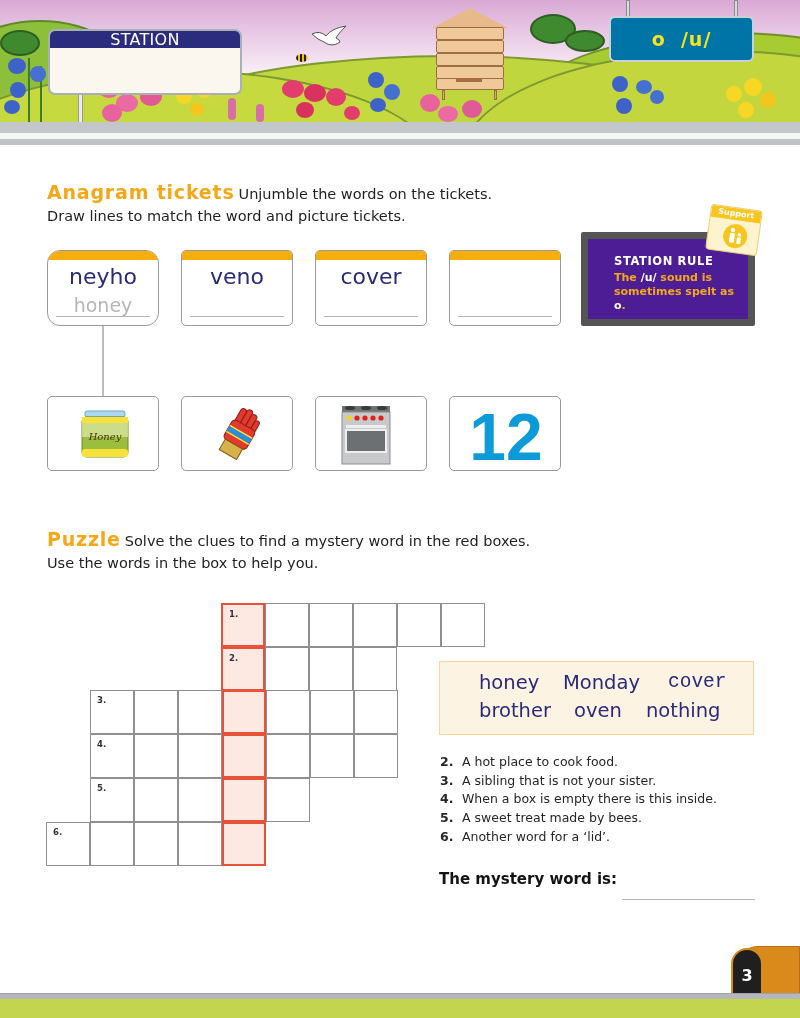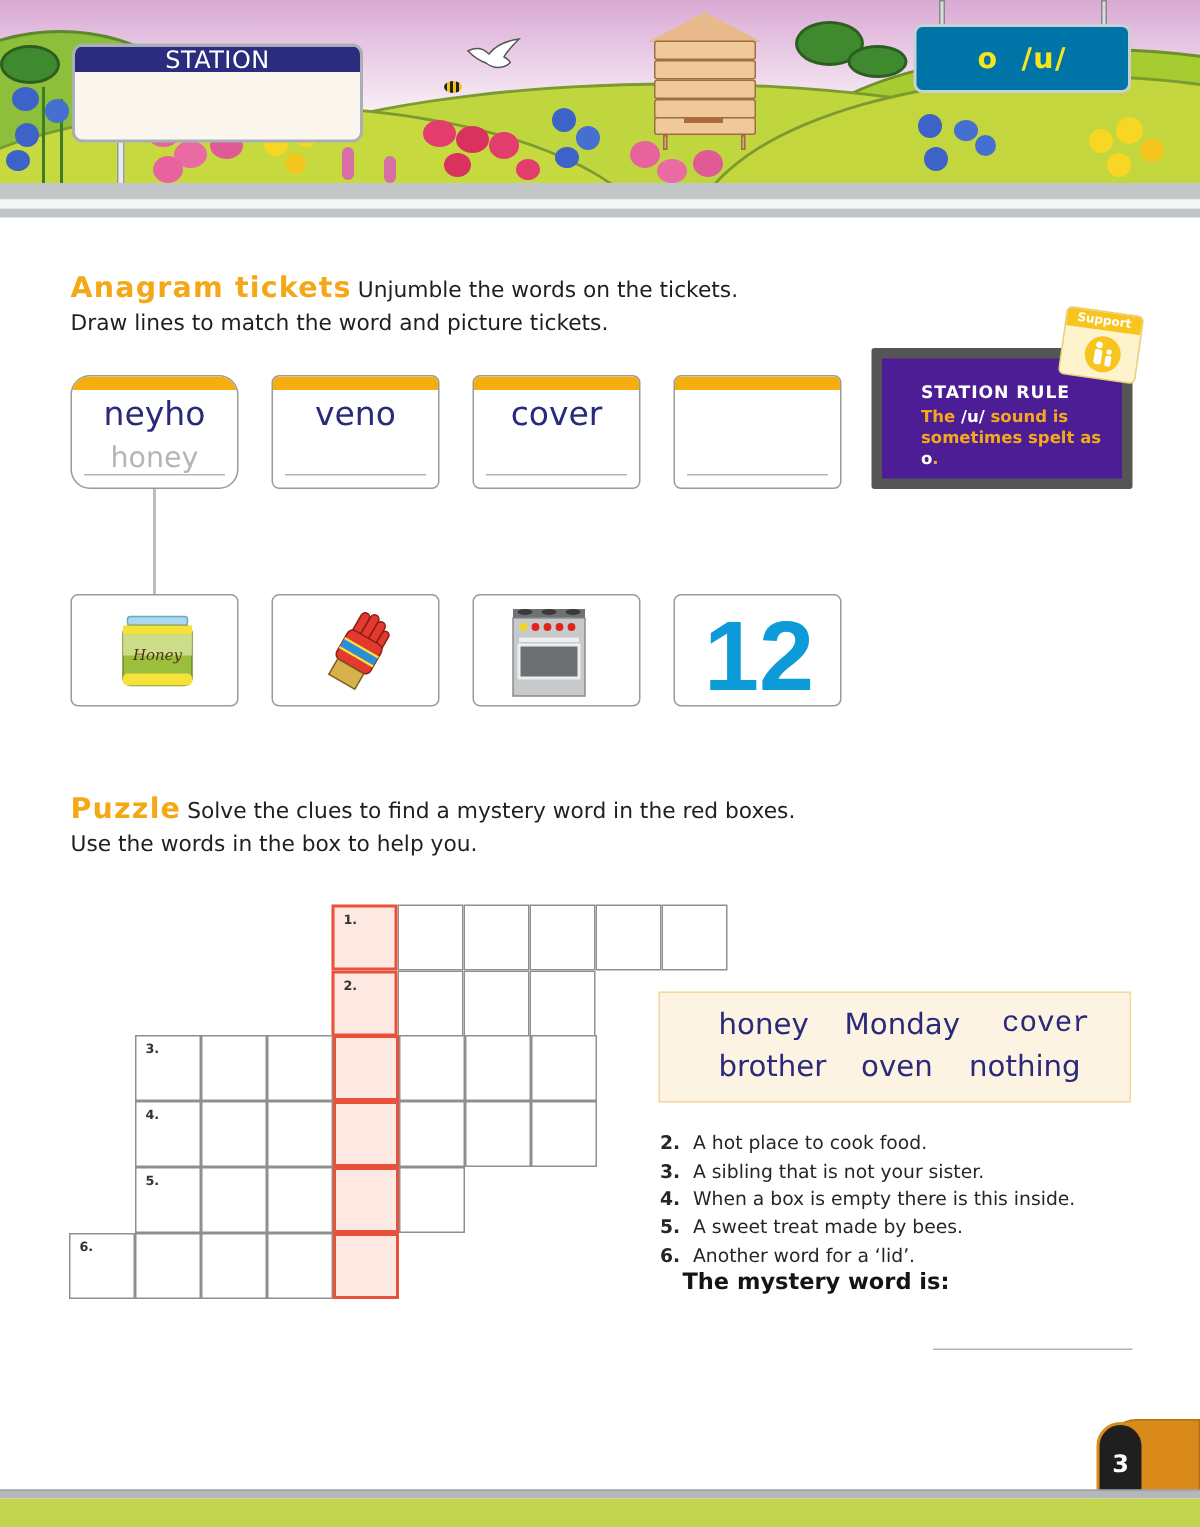--- a/index.html
+++ b/index.html
@@ -85,21 +85,21 @@
 
   .word-box { position: absolute; left: 439px; top: 661px; width: 315px; height: 74px;
     background: #fdf3e3; border: 1.5px solid #f6d69a; }
   .word-row { position: absolute; left: 0; width: 100%; font-size: 19.5px; color: #2a2a7a; }
   .word-row span { position: absolute; top: 0; }
 
   .clues { position: absolute; left: 440px; top: 753px; width: 320px; list-style: none; }
   .clues li { font-size: 12.5px; line-height: 18.7px; color: #262626; white-space: nowrap; }
   .clues .cn { display: inline-block; width: 22px; font-weight: bold; }
 
-  .mystery-label { position: absolute; left: 439px; top: 845px; font-size: 15px; font-weight: bold; color: #141414; margin-left: 16px; }
+  .mystery-label { position: absolute; left: 439px; top: 870px; font-size: 15px; font-weight: bold; color: #141414; }
   .mystery-line { position: absolute; left: 622px; top: 899px; width: 133px; height: 1px; background: #b5b5b5; }
 
   
   .tunnel-block { position: absolute; left: 736px; top: 946px; width: 64px; height: 50px; background: #d98a1b; border-top-left-radius: 22px; border: 1px solid #b86f10; }
   .tunnel-arch { position: absolute; left: 731px; top: 948px; width: 32px; height: 50px; background: #1f1f1f; border: 2px solid #d98a1b;
     border-top-left-radius: 16px; border-top-right-radius: 16px; color: #fff; font-weight: bold; font-size: 16px; text-align: center; padding-top: 16px; }
   .footer-rail { position: absolute; left: 0; top: 993px; width: 800px; height: 6px; background: #b4b8ba; border-top: 1px solid #9ea2a4; }
   .footer-grass { position: absolute; left: 0; top: 999px; width: 800px; height: 19px; background: #c3d54e; }
 </style>
 </head>

